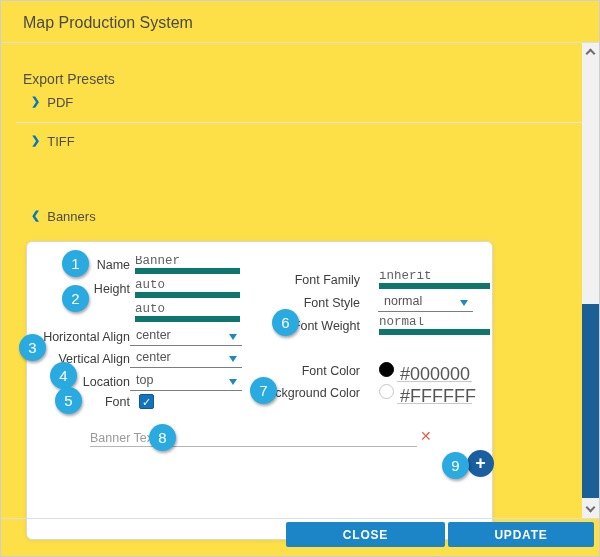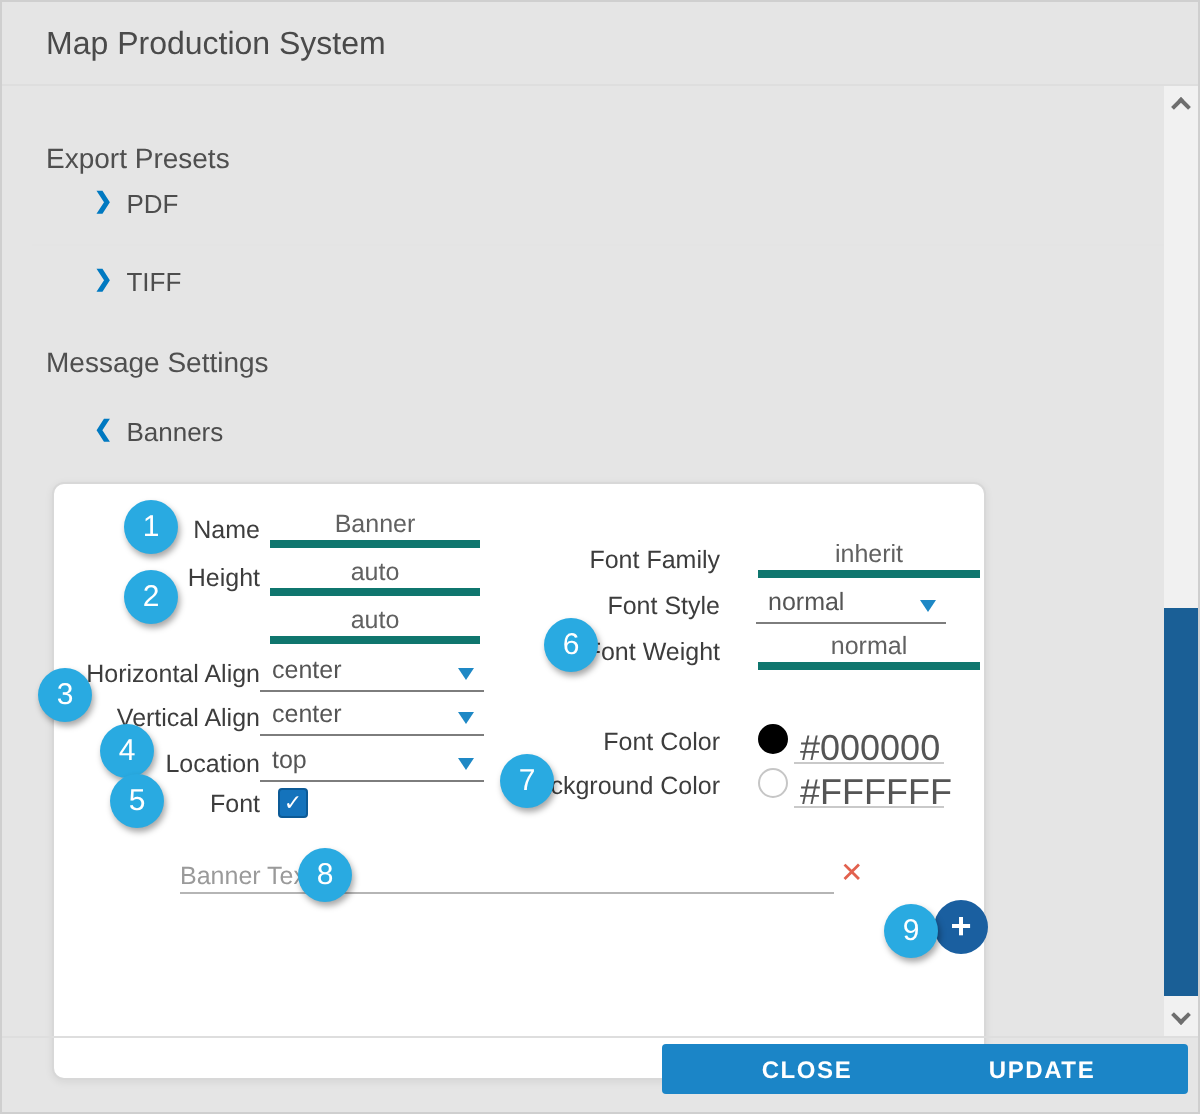--- a/index.html
+++ b/index.html
@@ -1,36 +1,36 @@
 <!DOCTYPE html>
 <html><head>
 <meta charset="utf-8">
 <style>
   * { margin:0; padding:0; box-sizing:border-box; }
   html,body { background:#fff; }
   body { font-family:"Liberation Sans", sans-serif; }
   .app {
-    position:relative; width:600px; height:557px; background:#e5e5e5;
+    position:relative; width:600px; height:557px; background:#fde047;
     border:1px solid #cfcfcf; overflow:hidden;
   }
   .page-title {
     position:absolute; left:22px; top:13px; font-size:16px; color:#4a4a4a;
   }
   .hr { position:absolute; height:1px; background:#dedede; }
   .hr-title { left:0; right:0; top:41px; }
   .hr-presets { left:15px; right:12px; top:121px; background:#e4e4e4; }
   .hr-footer { left:0; right:0; top:517px; }
 
   .section-heading {
     position:absolute; left:22px; font-size:14px; color:#4f4f4f;
   }
   .sh-export { top:70px; }
   .sh-message { top:172px; }
 
-  .link-row { position:absolute; left:30px; height:18px; cursor:pointer;margin-left:16px; }
+  .link-row { position:absolute; left:30px; height:18px; cursor:pointer; }
   .row-pdf { top:92px; }
   .row-tiff { top:131px; }
   .row-banners { top:206px;text-align:right; }
   .chev {
     color:#0079c1; font-size:11px; font-weight:bold; display:inline-block;
     vertical-align:middle; margin-right:7px; position:relative; top:-1px;
   }
   .link-label { font-size:13px; color:#4d4d4d; vertical-align:middle; }
 
   .panel {
@@ -40,22 +40,22 @@
   }
   .frow { position:absolute; left:0; right:0; height:18px; }
   .flabel {
     position:absolute; top:2px; font-size:12.5px; color:#3d3d3d;
   }
   .flabel-l { left:0; width:103px; text-align:right; }
   .flabel-r { left:203px; width:130px; text-align:right; }
 
   .finput {
     position:absolute; height:18px; border:none; outline:none;
-    border-bottom:4px solid #0f766e; font-family:Liberation Sans, sans-serif;
-    font-size:12.5px; color:#616161; background:transparent; padding:0 0 2px 0;text-align:center;
+    border-bottom:6px solid #0f766e; font-family:Liberation Mono, monospace;
+    font-size:12.5px; color:#616161; background:transparent; padding:0 0 2px 0;
   }
   .fin-l { left:108px; width:105px; }
   .fin-r { left:352px; width:111px; }
 
   .fselect {
     position:absolute; height:18px; border-bottom:1px solid #7d7d7d;
     font-size:12.5px; color:#555; padding-left:6px; cursor:pointer;
   }
   .fsel-l { left:103px; width:112px; }
   .fsel-r { left:351px; width:95px; }
@@ -110,21 +110,21 @@
   .b6 { left:271px; top:308px; }
   .b7 { left:249px; top:376px; }
   .b8 { left:148px; top:423px; }
   .b9 { left:441px; top:451px; }
 
   .footer-btn {
     position:absolute; top:521px; height:25px; background:#1b85c7; color:#fff;
     border:none; border-radius:2px; font-family:"Liberation Sans",sans-serif;
     font-size:12px; font-weight:bold; letter-spacing:0.8px; cursor:pointer;
   }
-  .btn-close { left:285px; width:145px;margin-left:45px; }
+  .btn-close { left:285px; width:159px; }
   .btn-update { left:447px; width:146px; }
 
   .scrollbar {
     position:absolute; right:0; top:42px; width:17px; height:475px;
     background:#f1f1f1;
   }
   .sb-arrow { position:absolute; left:5px; width:7px; height:7px;
     border-top:2px solid #6e6e6e; border-right:2px solid #6e6e6e; }
   .sb-up { top:7px; transform:rotate(-45deg); }
   .sb-down { bottom:7px; transform:rotate(135deg); }
@@ -144,21 +144,20 @@
   <div class="section-heading sh-export">Export Presets</div>
 
   <div class="link-row row-pdf">
     <span class="chev">❯</span><span class="link-label">PDF</span>
   </div>
   <div class="hr hr-presets"></div>
   <div class="link-row row-tiff">
     <span class="chev">❯</span><span class="link-label">TIFF</span>
   </div>
 
-  <div class="section-heading sh-message">Message Settings</div>
 
   <div class="link-row row-banners">
     <span class="chev">❮</span><span class="link-label">Banners</span>
   </div>
 
   <div class="panel">
 
     <div class="frow" style="top:14px">
       <span class="flabel flabel-l">Name</span>
       <input class="finput fin-l" value="Banner" style="">

